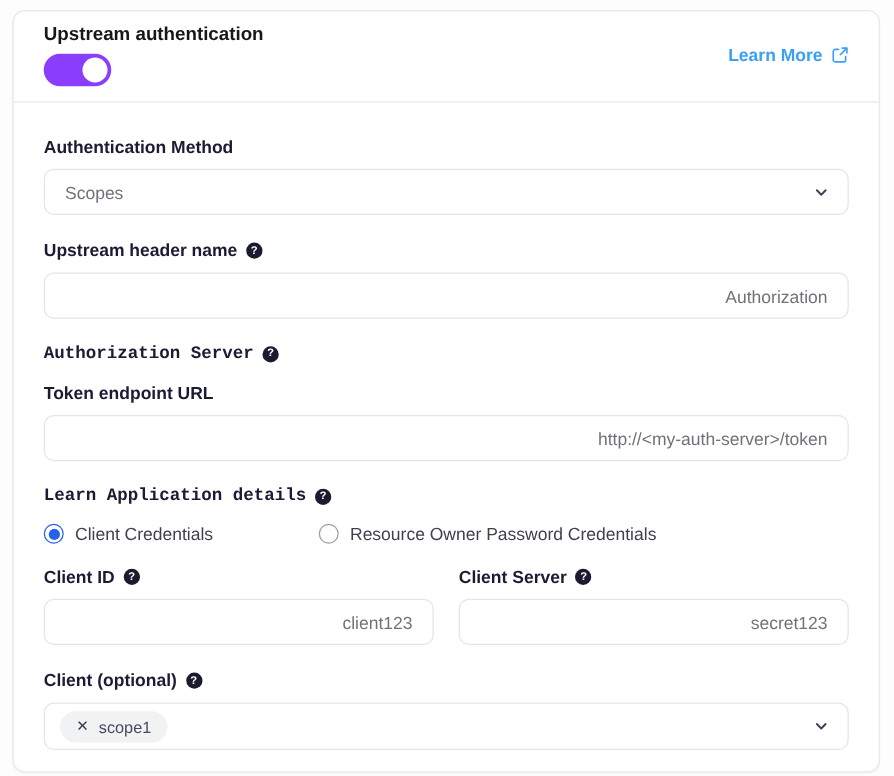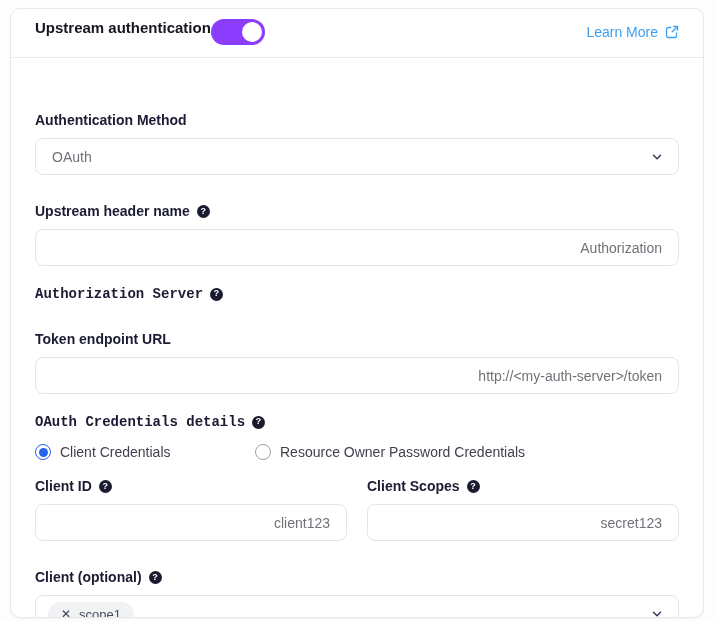--- a/index.html
+++ b/index.html
@@ -15,38 +15,38 @@
   .card{
     position:absolute;left:10px;top:8px;width:694px;height:610px;
     background:#ffffff;border:1px solid #E7E7EC;border-radius:10px;
     box-shadow:0 1px 2px rgba(0,0,0,0.04);
     overflow:hidden;
   }
   .card-header{
     display:flex;justify-content:space-between;align-items:stretch;
     padding:10px 24px 12px 24px;border-bottom:1px solid #E9E9EE;
   }
-  .header-left{display:flex;flex-direction:row;}
+  .header-left{display:flex;flex-direction:column;}
   .card-title{font-size:15px;font-weight:700;color:#16161D;margin-bottom:7px;}
   .toggle{
     width:54px;height:26px;border-radius:13px;background:#D1D5DB;
     position:relative;cursor:pointer;flex:none;
   }
   .toggle.on{background:var(--purple);}
   .toggle .knob{
     position:absolute;top:3px;left:3px;width:20px;height:20px;border-radius:50%;
     background:#ffffff;transition:left .15s;
   }
   .toggle.on .knob{left:31px;}
   .learn-more{
     display:flex;align-items:center;gap:7px;align-self:center;
-    color:var(--blue);font-size:14px;cursor:pointer;text-decoration:none;
+    color:var(--blue);font-size:14px;cursor:pointer;text-decoration:none;font-weight:bold;
   }
   .card-body{padding:26px 24px 0 24px;}
-  .field{margin-bottom:19px;margin-top:27px;}
+  .field{margin-bottom:19px;}
   .label-row{
     display:flex;align-items:center;gap:7px;
     font-size:14px;font-weight:700;color:var(--label);
     margin-bottom:9px;line-height:18px;
   }
   .section-label{margin-bottom:13px;font-family:Liberation Mono, monospace;}
   .help-icon{
     width:13px;height:13px;border-radius:50%;background:#1B1B2F;color:#ffffff;
     font-size:9px;font-weight:700;display:inline-flex;align-items:center;justify-content:center;
     line-height:1;cursor:pointer;flex:none;
@@ -108,21 +108,21 @@
     </a>
   </div>
 
   <div class="card-body">
 
     <div class="field">
       <div class="label-row">
         <span>Authentication Method</span>
       </div>
       <div class="control">
-        <span>OAuth</span>
+        <span>Scopes</span>
         <svg class="chevron" width="14" height="14" viewBox="0 0 14 14" fill="none">
           <path d="M3.5 5.2 7 8.8l3.5-3.6" stroke="#40405C" stroke-width="1.5" stroke-linecap="round" stroke-linejoin="round"></path>
         </svg>
       </div>
     </div>
 
     <div class="field">
       <div class="label-row">
         <span>Upstream header name</span>
         <span class="help-icon">?</span>
@@ -136,21 +136,21 @@
     </div>
 
     <div class="field">
       <div class="label-row">
         <span>Token endpoint URL</span>
       </div>
       <input class="text-input" type="text" placeholder="http://&lt;my-auth-server&gt;/token" style="">
     </div>
 
     <div class="label-row section-label">
-      <span>OAuth Credentials details</span>
+      <span>Learn Application details</span>
       <span class="help-icon">?</span>
     </div>
 
     <div class="radio-row">
       <label class="radio-opt first">
         <span class="radio checked"></span>
         <span>Client Credentials</span>
       </label>
       <label class="radio-opt">
         <span class="radio"></span>
@@ -161,21 +161,21 @@
     <div class="two-col">
       <div>
         <div class="label-row">
           <span>Client ID</span>
           <span class="help-icon">?</span>
         </div>
         <input class="text-input" type="text" value="client123" style="">
       </div>
       <div>
         <div class="label-row">
-          <span>Client Scopes</span>
+          <span>Client Server</span>
           <span class="help-icon">?</span>
         </div>
         <input class="text-input" type="text" value="secret123" style="">
       </div>
     </div>
 
     <div class="field">
       <div class="label-row">
         <span>Client (optional)</span>
         <span class="help-icon">?</span>

